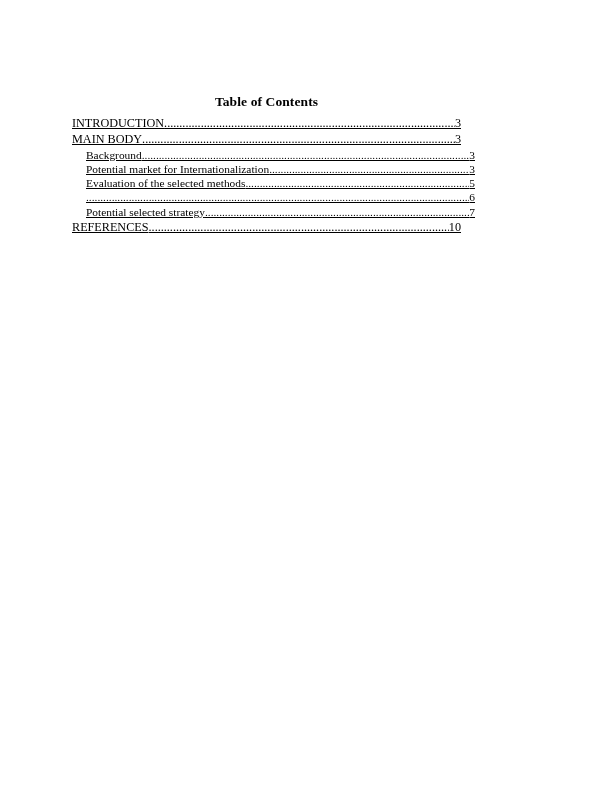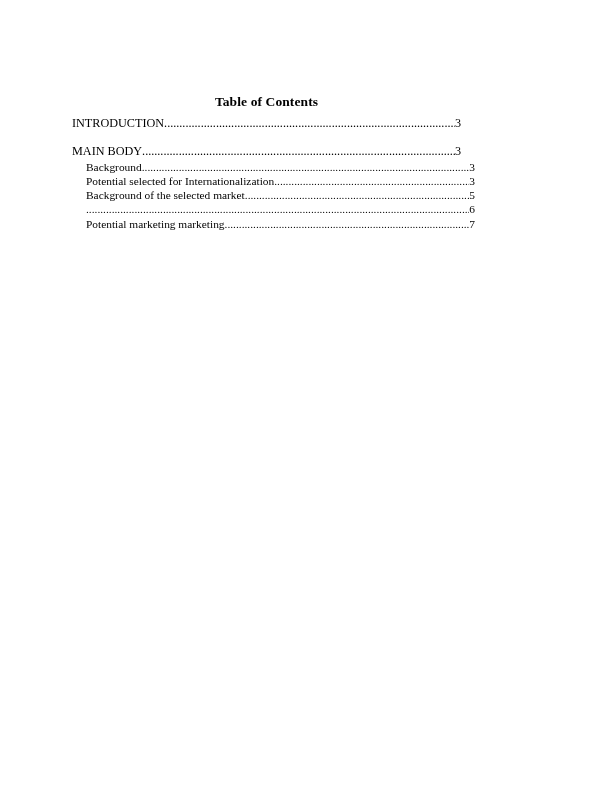--- a/index.html
+++ b/index.html
@@ -29,33 +29,34 @@
     font-weight: bold;
     font-size: 13.5px;
     letter-spacing: 0.1px;
     margin: 22px 0 6px 0;
     font-family: "Liberation Serif", "DejaVu Serif", serif;
   }
   .toc-list {
     margin: 0;
     padding: 0;
     list-style: none;
+    text-decoration: underline;
   }
   .toc-entry {
     display: flex;
     align-items: baseline;
     width: 100%;
     font-size: 12.2px;
     line-height: 1.25;
     white-space: nowrap;
     margin: 0;
     padding: 0;
   }
   .toc-entry.level-1 {
-    margin-top: 13px;
+    margin-top: 1px;
     padding-left: 0;
   }
   .toc-entry.level-2 {
     padding-left: 14px;
     font-size: 11.4px;
   }
   .toc-entry:first-child {
     margin-top: 2px;
   }
   .toc-label {
@@ -95,38 +96,43 @@
       <span class="toc-page">3</span>
     </li>
 
     <li class="toc-entry level-2">
       <span class="toc-label">Background</span>
       <span class="toc-dots"></span>
       <span class="toc-page">3</span>
     </li>
 
     <li class="toc-entry level-2">
-      <span class="toc-label">Potential selected for Internationalization</span>
+      <span class="toc-label">Potential market for Internationalization</span>
       <span class="toc-dots"></span>
       <span class="toc-page">3</span>
     </li>
 
     <li class="toc-entry level-2">
-      <span class="toc-label">Background of the selected market</span>
+      <span class="toc-label">Evaluation of the selected methods</span>
       <span class="toc-dots"></span>
       <span class="toc-page">5</span>
     </li>
 
     <li class="toc-entry level-2">
       <span class="toc-dots"></span>
       <span class="toc-page">6</span>
     </li>
 
     <li class="toc-entry level-2">
-      <span class="toc-label">Potential marketing marketing</span>
+      <span class="toc-label">Potential selected strategy</span>
       <span class="toc-dots"></span>
       <span class="toc-page">7</span>
     </li>
 
 
+    <li class="toc-entry level-1">
+      <span class="toc-label">REFERENCES</span>
+      <span class="toc-dots"></span>
+      <span class="toc-page">10</span>
+    </li>
 
   </ul>
 </div>
 
 </body></html>

